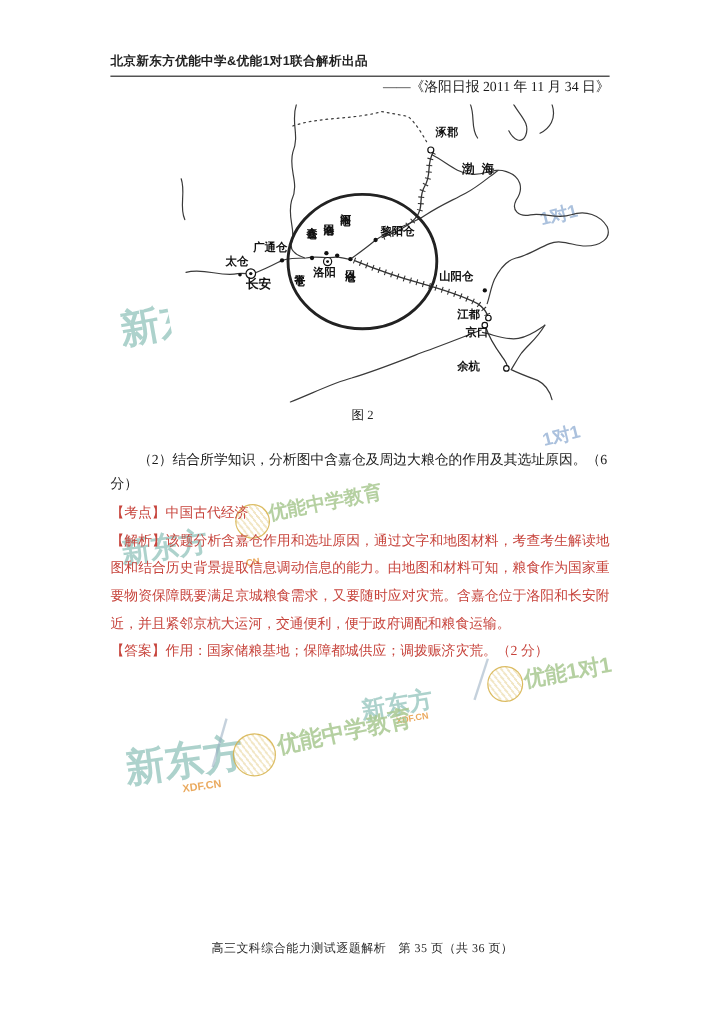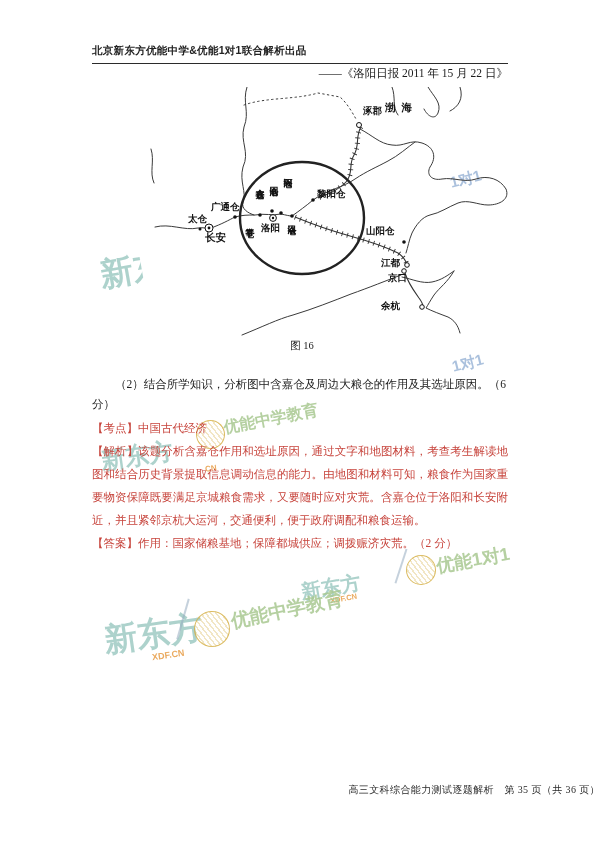--- a/index.html
+++ b/index.html
@@ -28,21 +28,21 @@
     font-size:11px; font-weight:700; line-height:15px; text-align:justify;
   }
   .fig-caption { position:absolute; left:150px; top:252px; width:120px; text-align:center; font-size:10.5px; color:#222; }
 
   .question { margin:15px 0 3px; font-size:11.5px; line-height:20px; text-indent:2em; }
   .red { color:#c7443c; }
   .sec { margin:0; font-size:11.5px; line-height:23px; text-align:justify; }
   .answer-line2 { padding-left:43px; }
 
   .footer {
-    position:absolute; left:4px; right:0; top:783px; text-align:right;
+    position:absolute; left:4px; right:0; top:783px; text-align:center;
     font-size:10px; color:#2a2a2a; letter-spacing:0.4px;
   }
 
   
   .wm { position:absolute; font-family:"Liberation Sans", sans-serif; font-weight:700; white-space:nowrap; pointer-events:none; }
   .wm-teal  { color:rgba(122,182,172,0.62); }
   .wm-green { color:rgba(168,200,144,0.85); }
   .wm-blue  { color:rgba(148,176,212,0.78); }
   .wm-orange{ color:rgba(232,161,78,0.9); }
   .stamp {
@@ -77,21 +77,21 @@
 
   <div class="wm wm-teal" style="left:104px; top:612px; font-size:33px; transform:rotate(-8deg);">新东方</div>
   <div class="wm wm-orange" style="left:152px; top:650px; font-size:9px; transform:rotate(-8deg);">XDF.CN</div>
   <div class="wm-slash" style="left:182px; top:598px; height:42px; transform:rotate(16deg);"></div>
   <div class="stamp" style="left:194px; top:611px; width:34px; height:34px;"></div>
   <div class="wm wm-green" style="left:230px; top:597px; font-size:19px; transform:rotate(-12deg);">优能中学教育</div>
 
   <div class="header">北京新东方优能中学&amp;优能1对1联合解析出品</div>
 
   <div class="content">
-    <p class="citation">——《洛阳日报 2011 年 15 月 22 日》</p>
+    <p class="citation">——《洛阳日报 2011 年 11 月 34 日》</p>
 
     <div class="map-wrap">
       <svg width="416" height="272" viewBox="0 0 416 272">
         <g fill="none" stroke="#3a3a3a" stroke-width="1" stroke-linecap="round">
 
           <path stroke-dasharray="1.5 3.2" d="M152,18 C175,10 202,13 226,6 L248,10 C255,16 260,25 264,32"></path>
 
           <path d="M155,0 C150,15 158,25 152,40 C148,55 158,65 151,80 C147,95 155,105 151,115 C149,122 156,126 162,128"></path>
           <path d="M59,62 C63,74 57,85 62,96"></path>
 
@@ -132,37 +132,37 @@
           <circle cx="143" cy="130" r="1.8" fill="#111"></circle>
           <circle cx="108" cy="142" r="1.5" fill="#111"></circle>
           <circle cx="312" cy="155" r="1.8" fill="#111"></circle>
           <circle cx="315" cy="178" r="2.3" fill="#fff" stroke="#111"></circle>
           <circle cx="312" cy="184" r="2.3" fill="#fff" stroke="#111"></circle>
           <circle cx="330" cy="220" r="2.3" fill="#fff" stroke="#111"></circle>
         </g>
       </svg>
 
       <span class="map-label" style="left:271px; top:20px;">涿郡</span>
-      <span class="map-label sea" style="left:293px; top:16px;font-family:Liberation Mono, monospace;">渤海</span>
+      <span class="map-label sea" style="left:293px; top:50px;font-family:Liberation Mono, monospace;">渤海</span>
       <span class="map-label" style="left:225px; top:103px;text-align:right;">黎阳仓</span>
       <span class="map-label v" style="left:191px; top:84px;">河阳仓</span>
       <span class="map-label v" style="left:177px; top:92px;">回洛仓</span>
       <span class="map-label v" style="left:163px; top:95px;">含嘉仓</span>
       <span class="map-label v" style="left:153px; top:134px;">常平仓</span>
       <span class="map-label" style="left:169px; top:137px;">洛阳</span>
       <span class="map-label v" style="left:195px; top:131px;">洛口仓</span>
       <span class="map-label" style="left:96px; top:128px;">太仓</span>
       <span class="map-label" style="left:119px; top:116px;">广通仓</span>
       <span class="map-label" style="left:113px; top:146px; font-size:10.5px;">长安</span>
       <span class="map-label" style="left:274px; top:140px;">山阳仓</span>
       <span class="map-label" style="left:289px; top:172px;">江都</span>
       <span class="map-label" style="left:296px; top:187px;">京口</span>
       <span class="map-label" style="left:289px; top:215px;">余杭</span>
 
-      <div class="fig-caption">图 16</div>
+      <div class="fig-caption">图 2</div>
     </div>
 
     <p class="question">（2）结合所学知识，分析图中含嘉仓及周边大粮仓的作用及其选址原因。（6 分）</p>
 
     <p class="sec red kaodian"><span>【考点】</span><span>中国古代经济</span></p>
 
     <p class="sec red"><span>【解析】</span><span>该题分析含嘉仓作用和选址原因，通过文字和地图材料，考查考生解读地图和结合历史背景提取信息调动信息的能力。由地图和材料可知，粮食作为国家重要物资保障既要满足京城粮食需求，又要随时应对灾荒。含嘉仓位于洛阳和长安附近，并且紧邻京杭大运河，交通便利，便于政府调配和粮食运输。</span></p>
 
     <p class="sec red"><span>【答案】</span><span>作用：国家储粮基地；保障都城供应；调拨赈济灾荒。（2 分）</span></p>
   </div>

